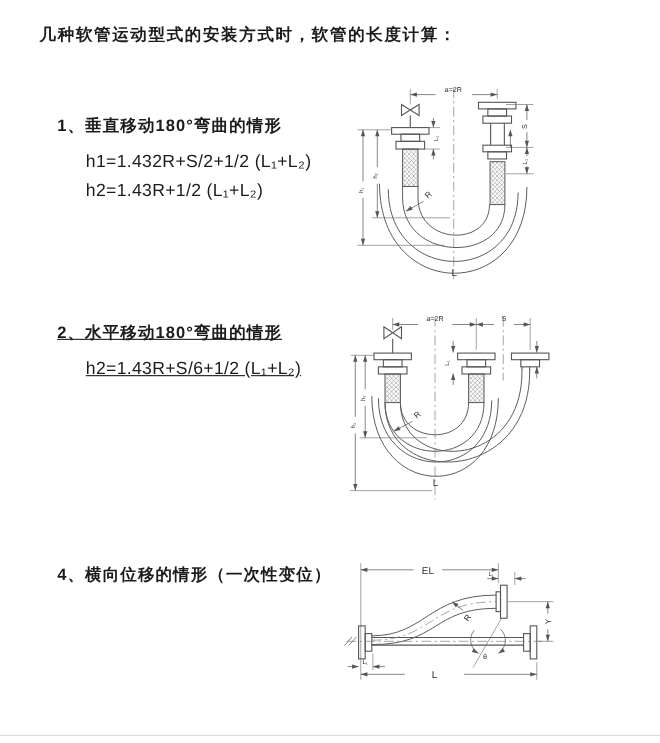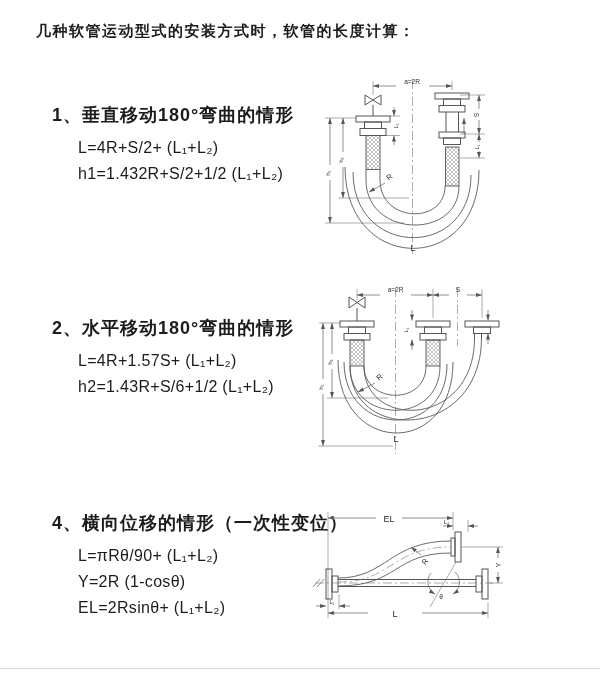--- a/index.html
+++ b/index.html
@@ -8,30 +8,30 @@
     background:#ffffff;
     font-family:"Liberation Sans","DejaVu Sans",sans-serif;
     color:#1c1c1c;
   }
   .page-title{
     position:absolute;left:36px;top:22px;
     font-size:15px;font-weight:bold;letter-spacing:1.5px;white-space:nowrap;
   }
   .sec{position:absolute;left:52px;}
   .sec-heading{
-    font-size:18px;font-weight:bold;letter-spacing:1px;line-height:20px;
+    font-size:15px;font-weight:bold;letter-spacing:1px;line-height:20px;
     margin:0;white-space:nowrap;
   }
   .formulas{margin:10px 0 0 26px;}
   .formula{
     font-size:16px;font-weight:500;letter-spacing:.3px;
     height:26px;line-height:26px;white-space:nowrap;
   }
   #sec1{top:105px;}
-  #sec2{top:318px;}
+  #sec2{top:293px;text-decoration:underline;}
   #sec3{top:513px;}
   svg{position:absolute;overflow:visible;}
   #dgm1{left:312px;top:68px;}
   #dgm2{left:308px;top:276px;}
   #dgm3{left:305px;top:492px;}
   .ln{stroke:#555;stroke-width:1;fill:none;}
   .hs{stroke:#5a5a5a;stroke-width:.9;fill:none;}
   .dim{stroke:#555;stroke-width:.65;fill:none;}
   .ext{stroke:#666;stroke-width:.55;fill:none;}
   .cl{stroke:#777;stroke-width:.6;fill:none;stroke-dasharray:9 3 2 3;}
@@ -52,40 +52,34 @@
       <path d="M0,4 L4,0 M0,0 L4,4" stroke="#8a8a8a" stroke-width="0.5"></path>
     </pattern>
   </defs>
 </svg>
 
 <div class="page-title">几种软管运动型式的安装方式时，软管的长度计算：</div>
 
 <div class="sec" id="sec1">
   <h2 class="sec-heading">1、垂直移动180°弯曲的情形</h2>
   <div class="formulas">
-    <div class="formula">L=4R+S/2+ (L₁+L₂)</div>
     <div class="formula">h1=1.432R+S/2+1/2 (L₁+L₂)</div>
+    <div class="formula">h2=1.43R+1/2 (L₁+L₂)</div>
   </div>
 </div>
 
 <div class="sec" id="sec2">
   <h2 class="sec-heading">2、水平移动180°弯曲的情形</h2>
   <div class="formulas">
-    <div class="formula">L=4R+1.57S+ (L₁+L₂)</div>
     <div class="formula">h2=1.43R+S/6+1/2 (L₁+L₂)</div>
   </div>
 </div>
 
 <div class="sec" id="sec3">
   <h2 class="sec-heading">4、横向位移的情形（一次性变位）</h2>
-  <div class="formulas">
-    <div class="formula">L=πRθ/90+ (L₁+L₂)</div>
-    <div class="formula">Y=2R (1-cosθ)</div>
-    <div class="formula">EL=2Rsinθ+ (L₁+L₂)</div>
-  </div>
 </div>
 
 <svg id="dgm1" width="285" height="196" viewBox="0 0 285 196">
   <g>
     <line class="cl" x1="100.5" y1="12" x2="100.5" y2="186"></line>
   </g>
   <g>
     <line class="ext" x1="61" y1="13" x2="61" y2="27"></line>
     <line class="ext" x1="140" y1="13" x2="140" y2="22"></line>
     <line class="dim" x1="84" y1="18" x2="61" y2="18" marker-end="url(#ar)"></line>

